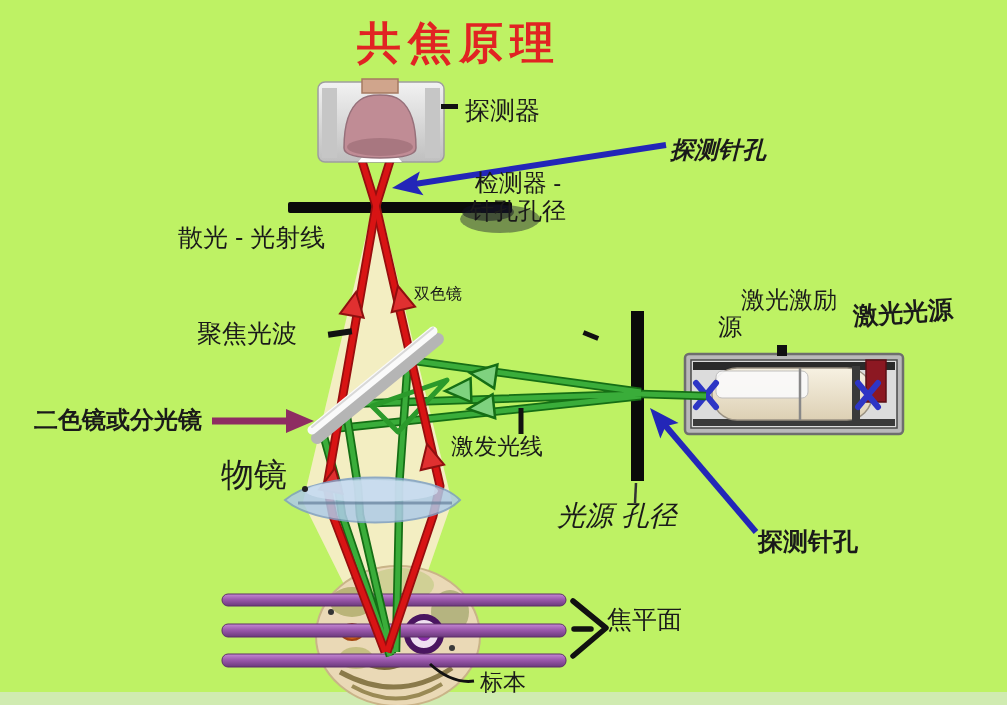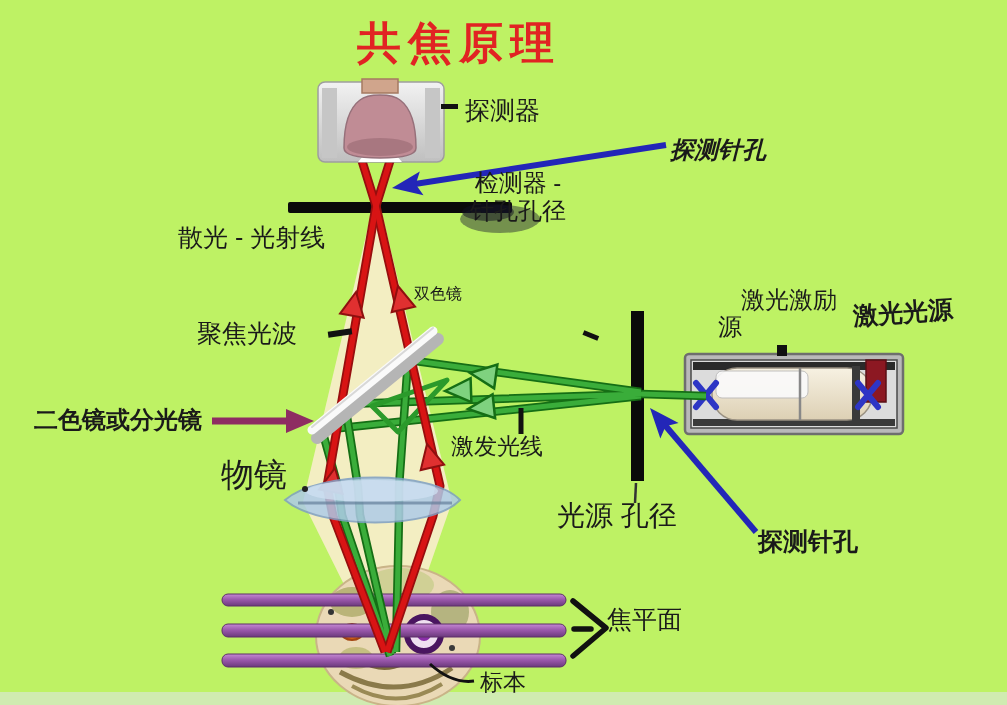--- a/index.html
+++ b/index.html
@@ -187,17 +187,17 @@
   <div class="lbl" style="left:414px;top:285px;font-size:16px;">双色镜</div>
   <div class="lbl bold" style="left:34px;top:406px;font-size:24px;">二色镜或分光镜</div>
   <div class="lbl" style="left:197px;top:319px;font-size:25px;">聚焦光波</div>
   <div class="lbl" style="left:221px;top:456px;font-size:33px;">物镜</div>
   <div class="lbl" style="left:451px;top:433px;font-size:23px;">激发光线</div>
 
   <div class="lbl" style="left:741px;top:286px;font-size:24px;">激光激励</div>
   <div class="lbl" style="left:718px;top:313px;font-size:24px;">源</div>
   <div class="lbl bold" style="left:853px;top:298px;font-size:25px;transform:rotate(-4deg);">激光光源</div>
 
-  <div class="lbl" style="left:557px;top:500px;font-size:28px;">光源 孔径</div>
+  <div class="lbl" style="left:557px;top:500px;font-size:28px;font-style:italic;">光源 孔径</div>
   <div class="lbl bold" style="left:758px;top:527px;font-size:25px;">探测针孔</div>
   <div class="lbl" style="left:607px;top:605px;font-size:25px;">焦平面</div>
   <div class="lbl" style="left:480px;top:669px;font-size:23px;">标本</div>
 </div>
 
 </body></html>

